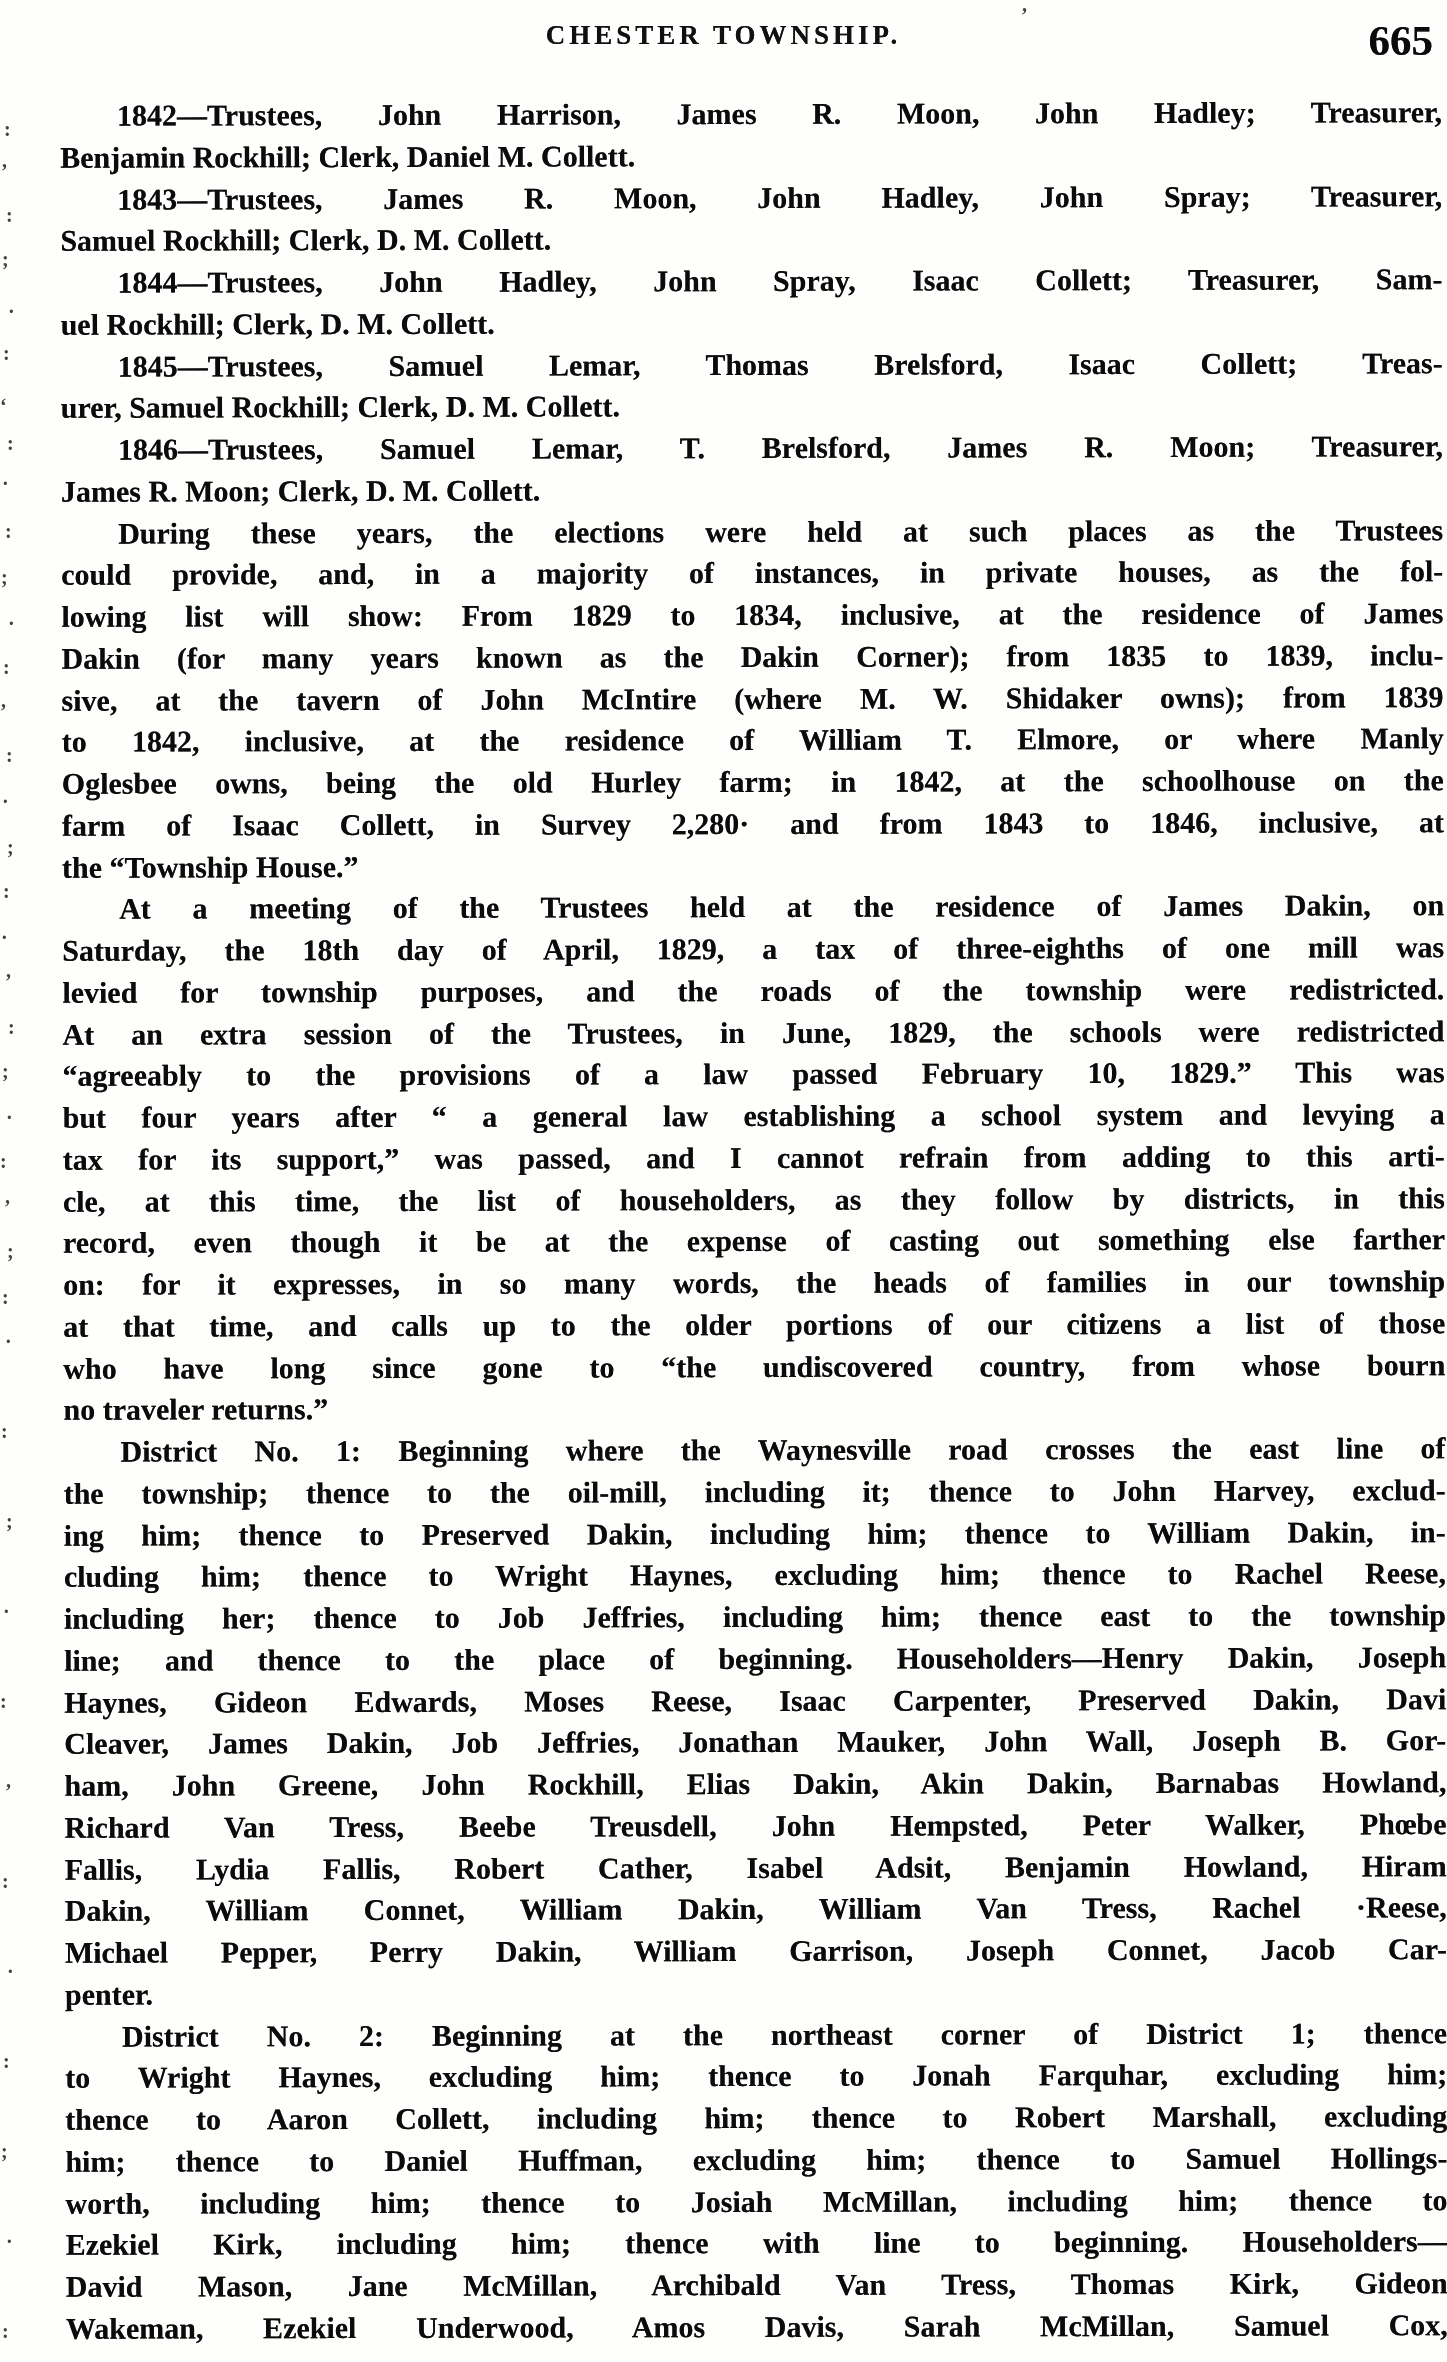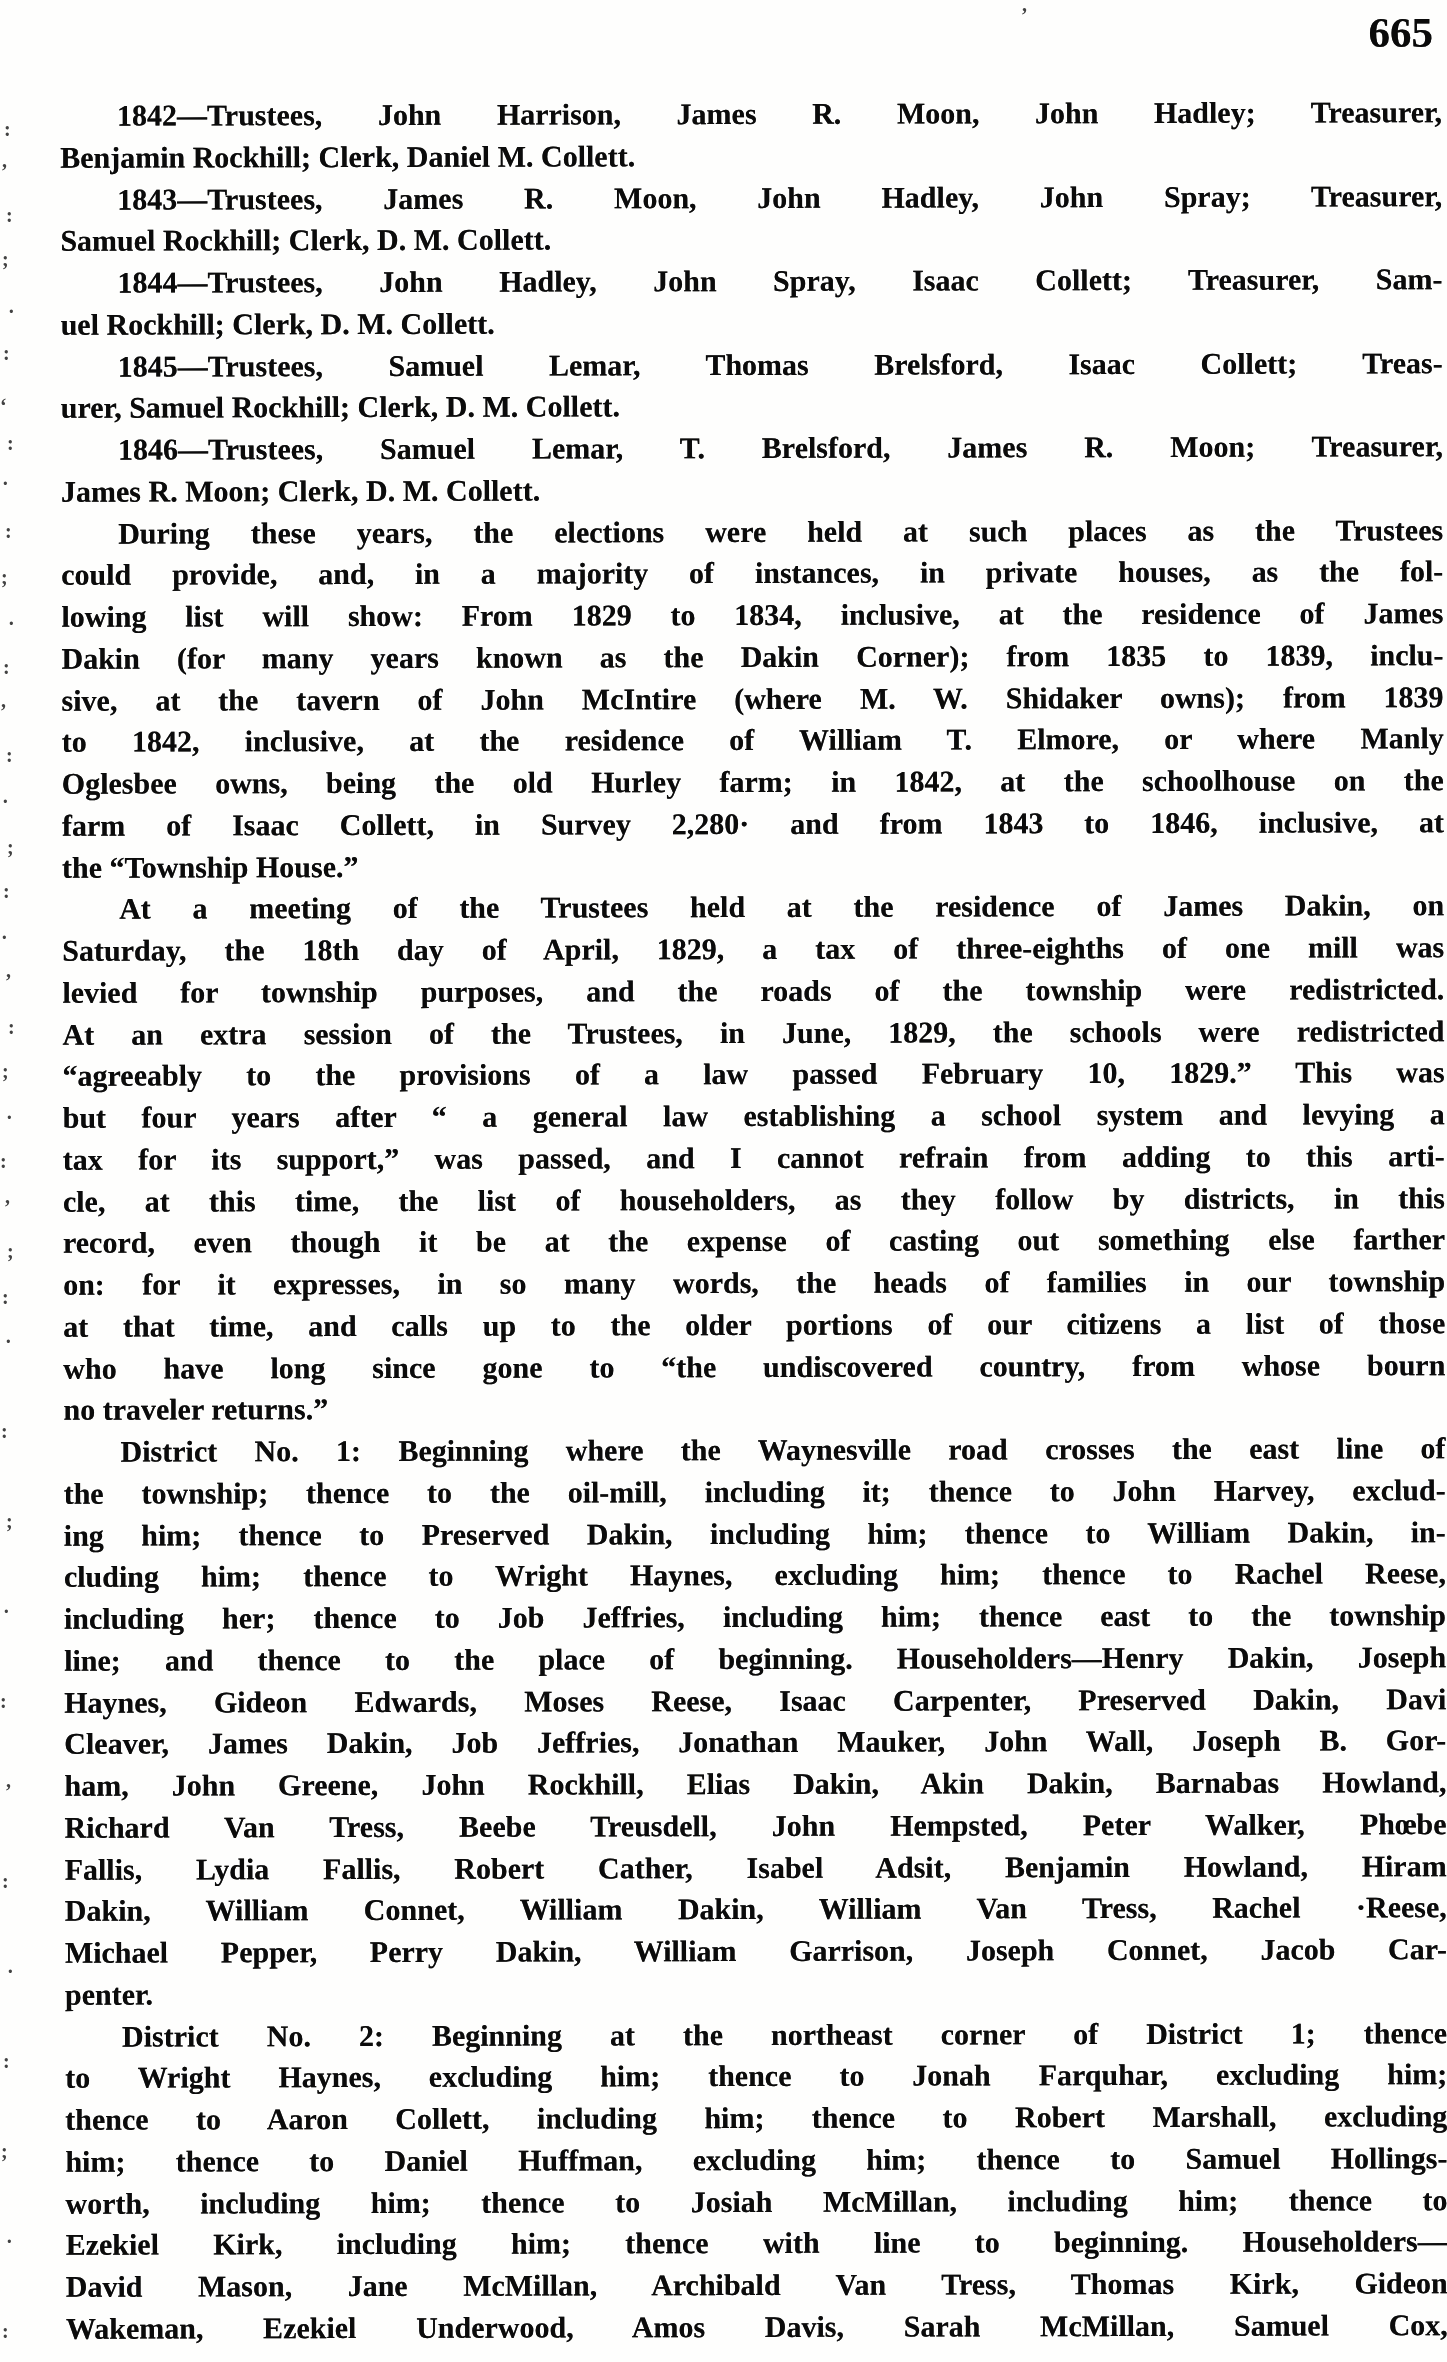--- a/index.html
+++ b/index.html
@@ -19,21 +19,21 @@
     width: 100%;
     text-align: center;
     font-size: 27px;
     font-weight: bold;
     letter-spacing: 4px;
     color: #101010;
     text-shadow: 0 0 0.6px rgba(0,0,0,0.75);
   }
   .page-number {
     position: absolute;
-    top: 8px;
+    top: 16px;
     right: 14px;
     font-size: 43px;
     font-weight: bold;
     color: #0a0a0a;
     text-shadow: 0 0 0.6px rgba(0,0,0,0.7);
   }
   .page-body {
     position: absolute;
     top: 93px;
     left: 60px;
@@ -64,20 +64,21 @@
     font-weight: bold;
     color: #222;
     opacity: 0.85;
     font-family: "Liberation Serif", serif;
   }
 </style>
 </head>
 <body>
 
 <div class="page">
+  <div class="header-title">CHESTER TOWNSHIP.</div>
   <div class="page-number">665</div>
   <div class="page-body">
       <div class="paragraph">
         <div class="line indent">1842—Trustees, John Harrison, James R. Moon, John Hadley; Treasurer,</div>
         <div class="line para-end">Benjamin Rockhill; Clerk, Daniel M. Collett.</div>
       </div>
       <div class="paragraph">
         <div class="line indent">1843—Trustees, James R. Moon, John Hadley, John Spray; Treasurer,</div>
         <div class="line para-end">Samuel Rockhill; Clerk, D. M. Collett.</div>
       </div>

